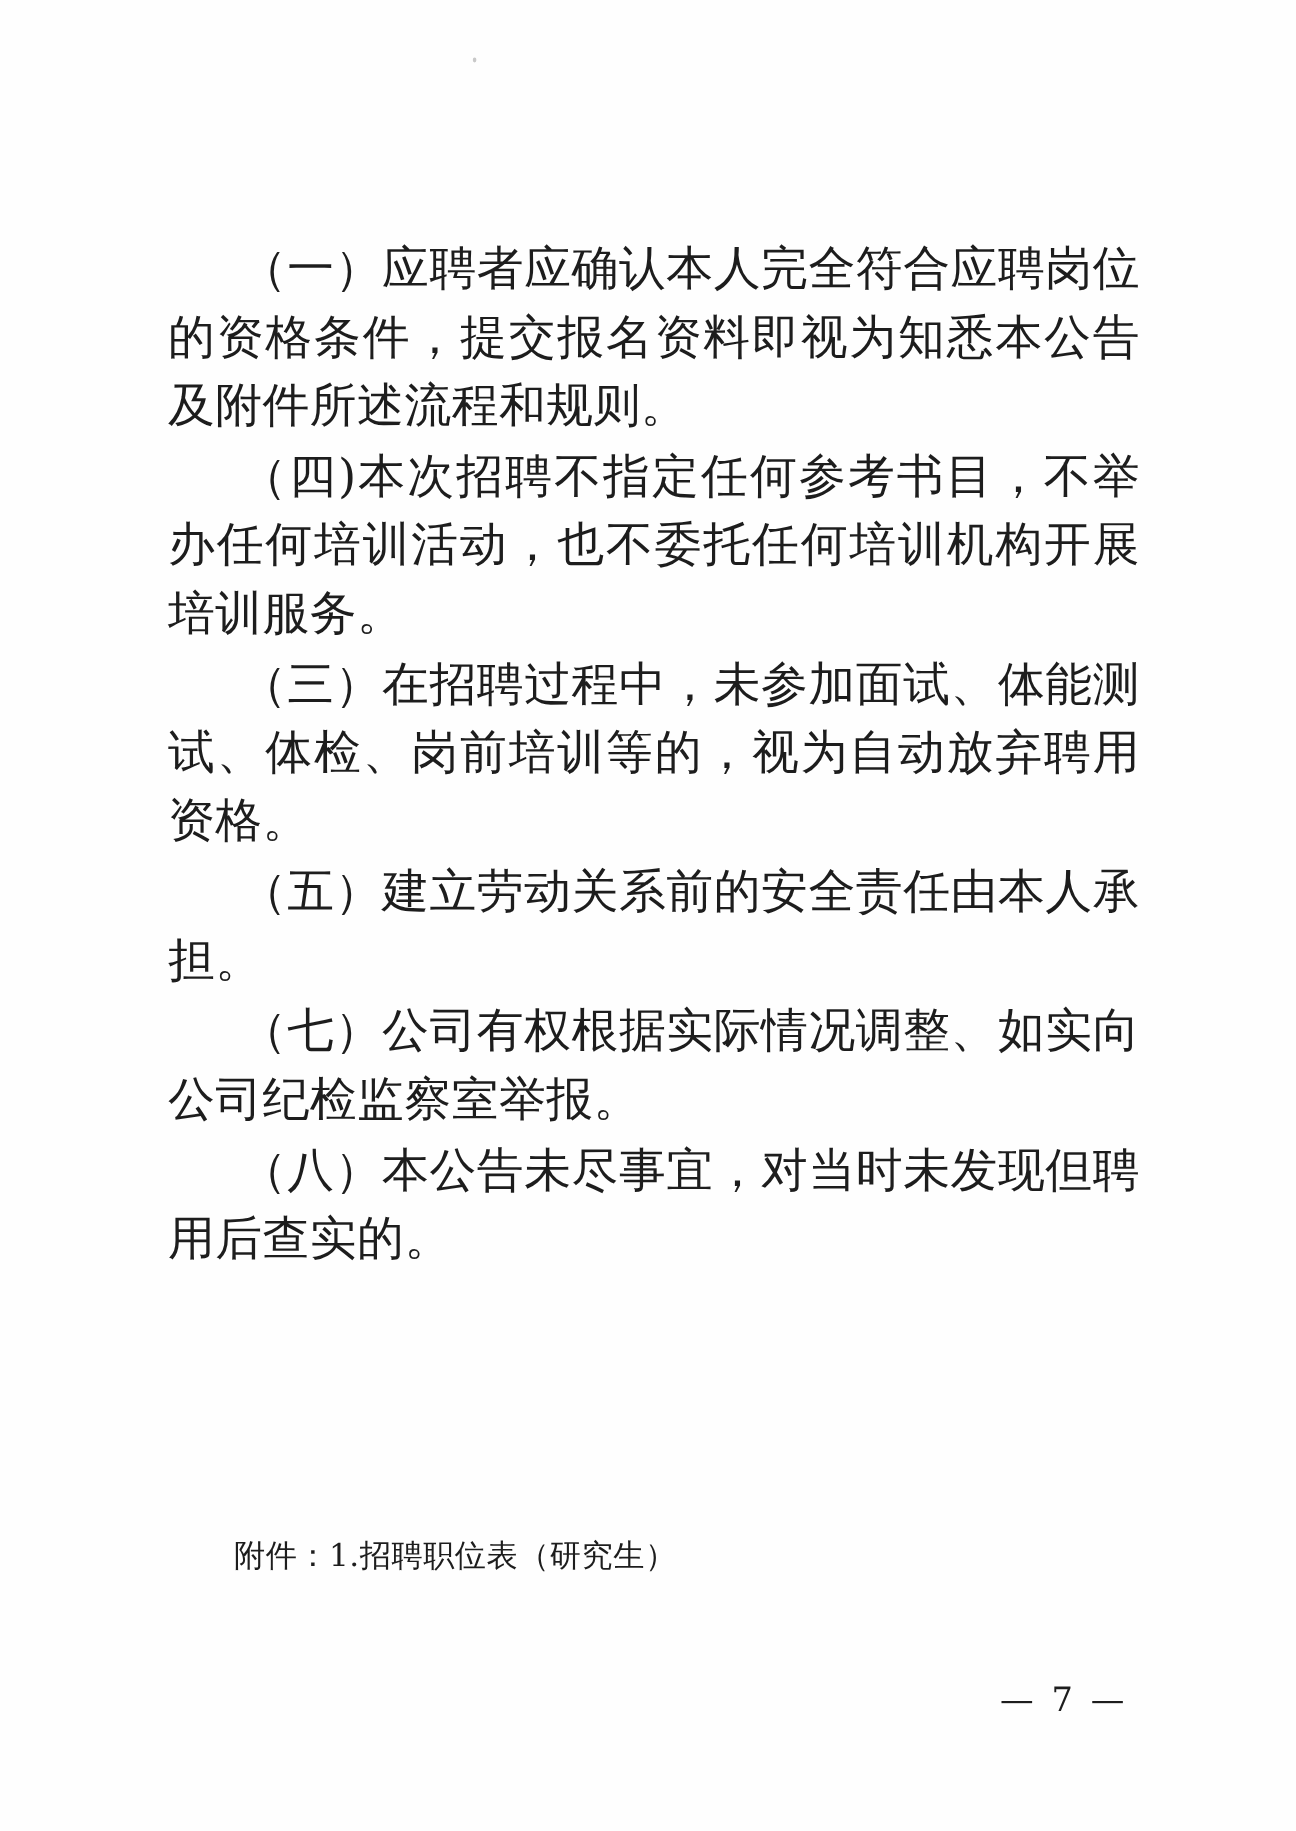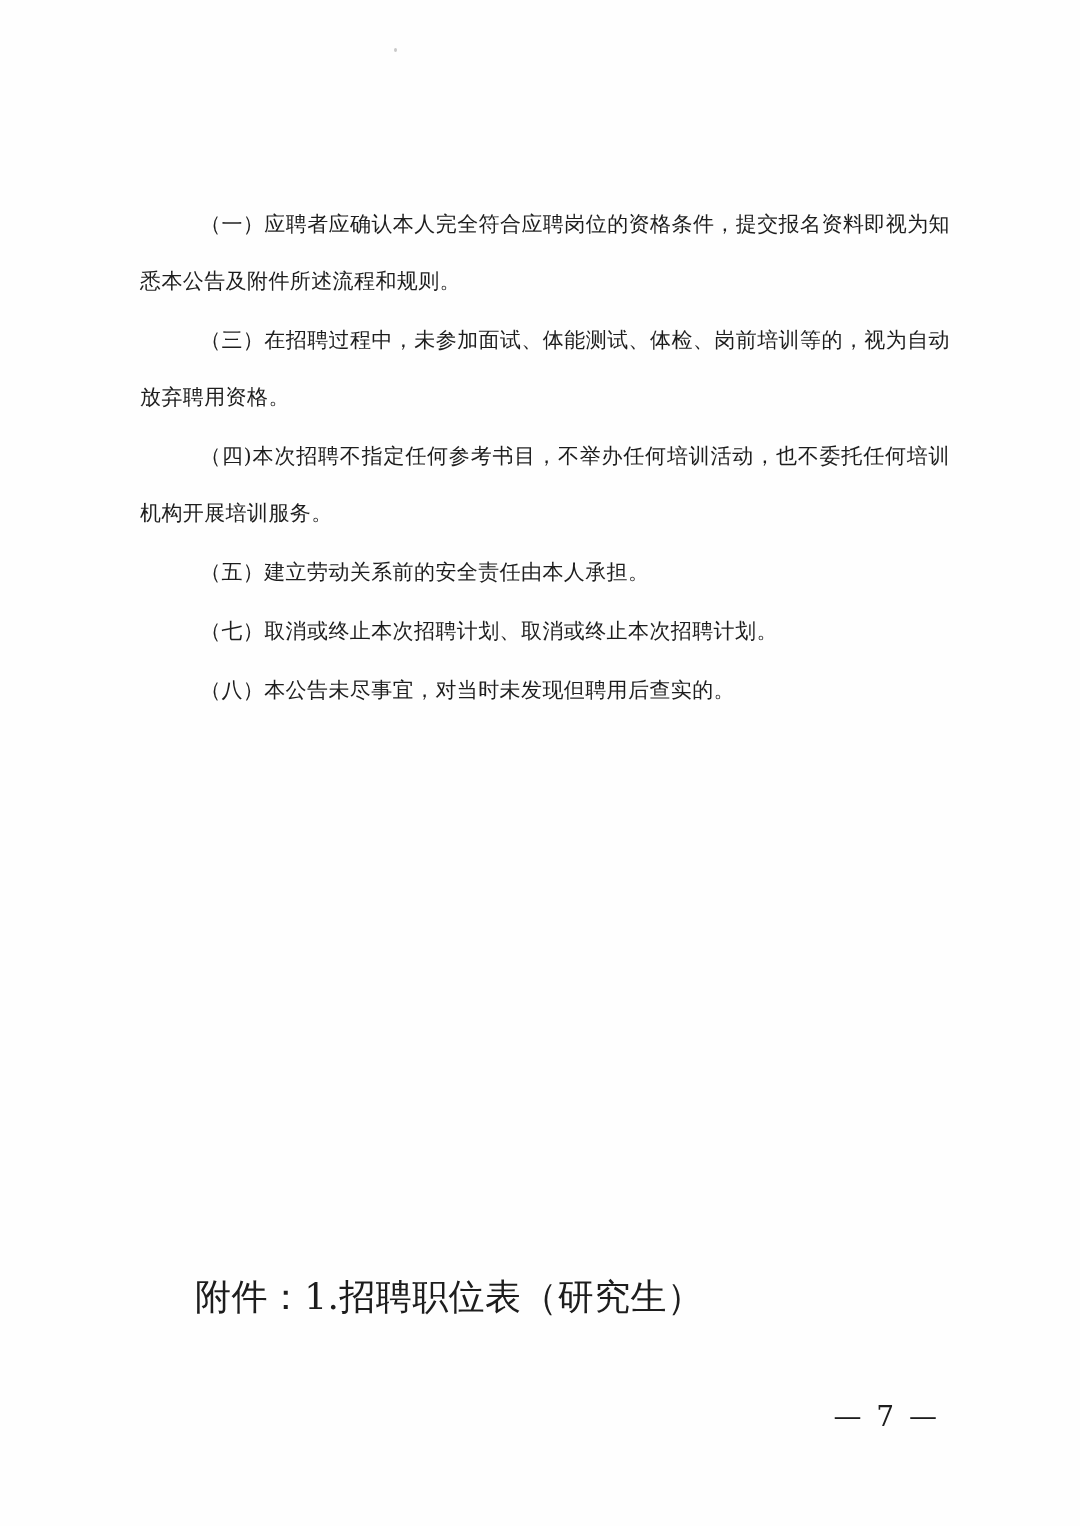--- a/index.html
+++ b/index.html
@@ -23,36 +23,36 @@
     height: 1526px;
     background: #fefefe;
   }
   .content {
     position: absolute;
     left: 140px;
     top: 196px;
     width: 810px;
   }
   .para {
-    font-size: 21px;
+    font-size: 39px;
     line-height: 57px;
     text-align: justify;
     text-justify: inter-ideograph;
     letter-spacing: 0.4px;
     margin: 0 0 2px 0;
     text-indent: 60px;
     color: #1d1d1d;
     font-family: "DejaVu Serif", serif;
   }
   .attachment {
     position: absolute;
     left: 140px;
     top: 1272px;
     width: 810px;
-    font-size: 36px;
+    font-size: 26px;
     line-height: 50px;
     letter-spacing: 0.4px;
     text-indent: 55px;
     color: #1d1d1d;
   }
   .page-number {
     position: absolute;
     right: 140px;
     top: 1400px;
     font-size: 28px;
@@ -71,24 +71,24 @@
 </style>
 </head>
 <body>
 
 <div class="page">
 
   <div class="speck"></div>
 
   <div class="content">
     <p class="para">（一）应聘者应确认本人完全符合应聘岗位的资格条件，提交报名资料即视为知悉本公告及附件所述流程和规则。</p>
+    <p class="para">（四)本次招聘不指定任何参考书目，不举办任何培训活动，也不委托任何培训机构开展培训服务。</p>
     <p class="para">（三）在招聘过程中，未参加面试、体能测试、体检、岗前培训等的，视为自动放弃聘用资格。</p>
-    <p class="para">（四)本次招聘不指定任何参考书目，不举办任何培训活动，也不委托任何培训机构开展培训服务。</p>
     <p class="para">（五）建立劳动关系前的安全责任由本人承担。</p>
-    <p class="para">（七）取消或终止本次招聘计划、取消或终止本次招聘计划。</p>
+    <p class="para">（七）公司有权根据实际情况调整、如实向公司纪检监察室举报。</p>
     <p class="para">（八）本公告未尽事宜，对当时未发现但聘用后查实的。</p>
   </div>
 
   <div class="attachment">附件：1.招聘职位表（研究生）</div>
 
   <div class="page-number">— 7 —</div>
 
 </div>
 
 </body></html>

